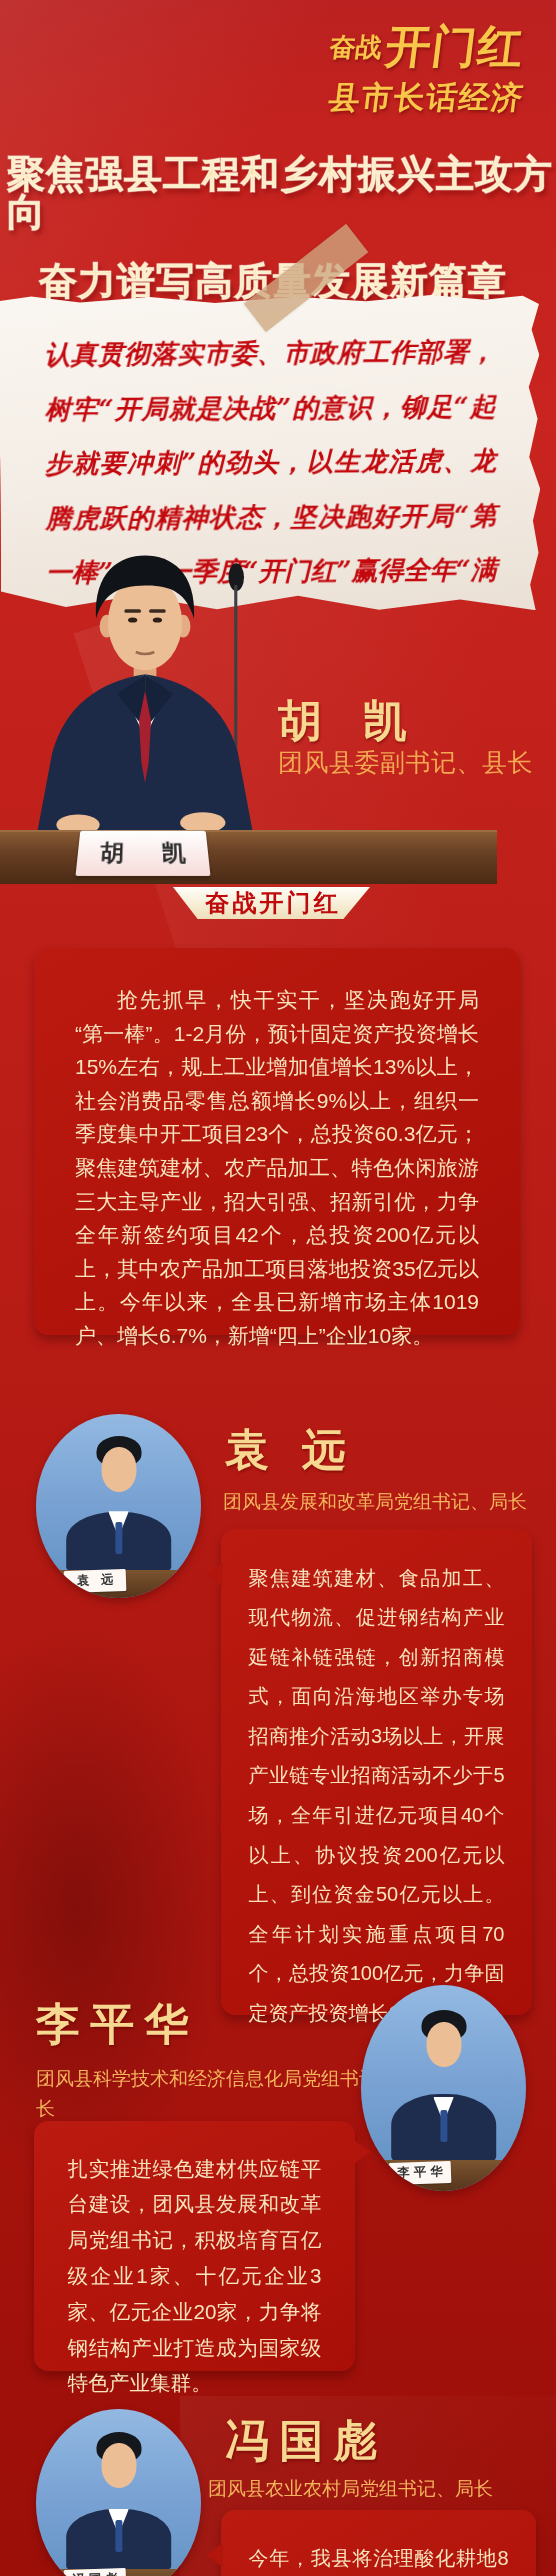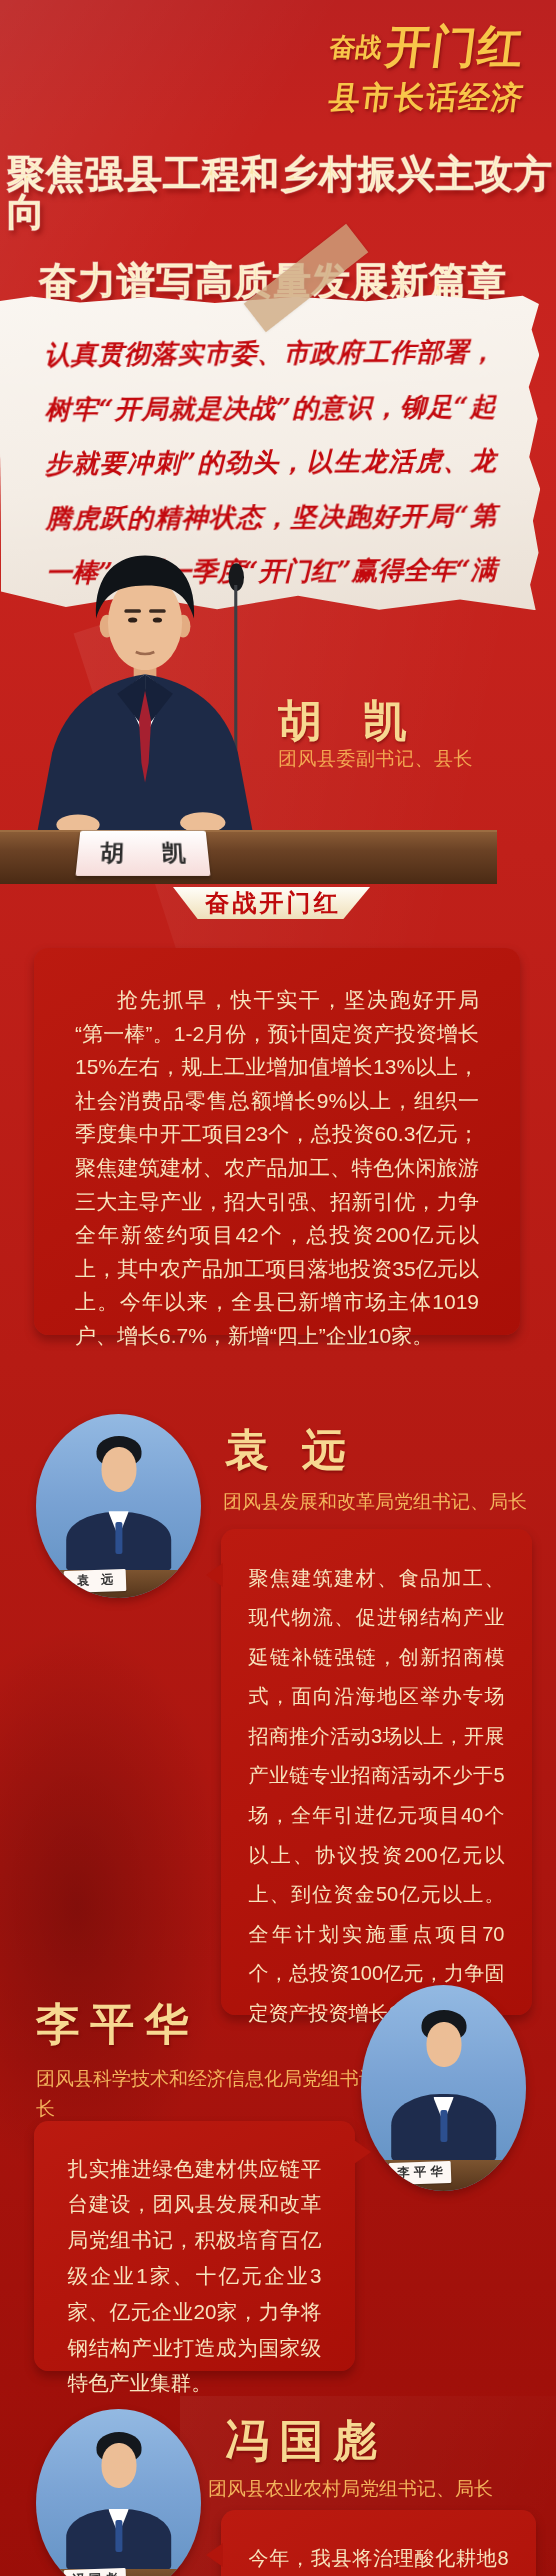--- a/index.html
+++ b/index.html
@@ -59,21 +59,21 @@
     background:linear-gradient(180deg,#8a5c36 0%,#6b4225 35%,#4a2a14 100%);
     border-top:2.1px solid #9c6d42;}
   .namecard{position:absolute;left:78px;bottom:8.2px;width:130px;height:47px;
     background:linear-gradient(180deg,#ffffff 0%,#f6dcda 100%);
     transform:perspective(175px) rotateX(16deg);border-radius:2.6px;
     display:flex;align-items:center;justify-content:center;
     font-size:24px;font-weight:700;color:#2b2b2b;letter-spacing:15.5px;text-indent:15.5px;
     box-shadow:0 2.6px 3.6px rgba(0,0,0,.28);}
   .lead-name{position:absolute;left:278px;top:692px;font-size:44px;font-weight:900;
     color:#f7d891;letter-spacing:14.4px;text-shadow:1px 1.5px 2.6px rgba(90,0,0,.45);}
-  .lead-title{position:absolute;left:278px;top:746px;font-size:19px;color:#f3a852;letter-spacing:0.5px;}
+  .lead-title{position:absolute;left:278px;top:746px;font-size:25px;color:#f3a852;letter-spacing:0.5px;}
 
   
   .banner{position:absolute;left:173px;top:887px;width:197px;height:32px;
     background:linear-gradient(180deg,#fffef9 0%,#f6ecd2 60%,#eedfba 100%);
     clip-path:polygon(0 0,100% 0,86.5% 100%,12.5% 100%);
     display:flex;align-items:center;justify-content:center;
     font-size:24px;font-weight:900;color:#bf0a0c;letter-spacing:3.1px;text-indent:3.1px;}
 
   
   .sbox{position:absolute;background:linear-gradient(150deg,#bb1a10 0%,#a90f07 100%);

